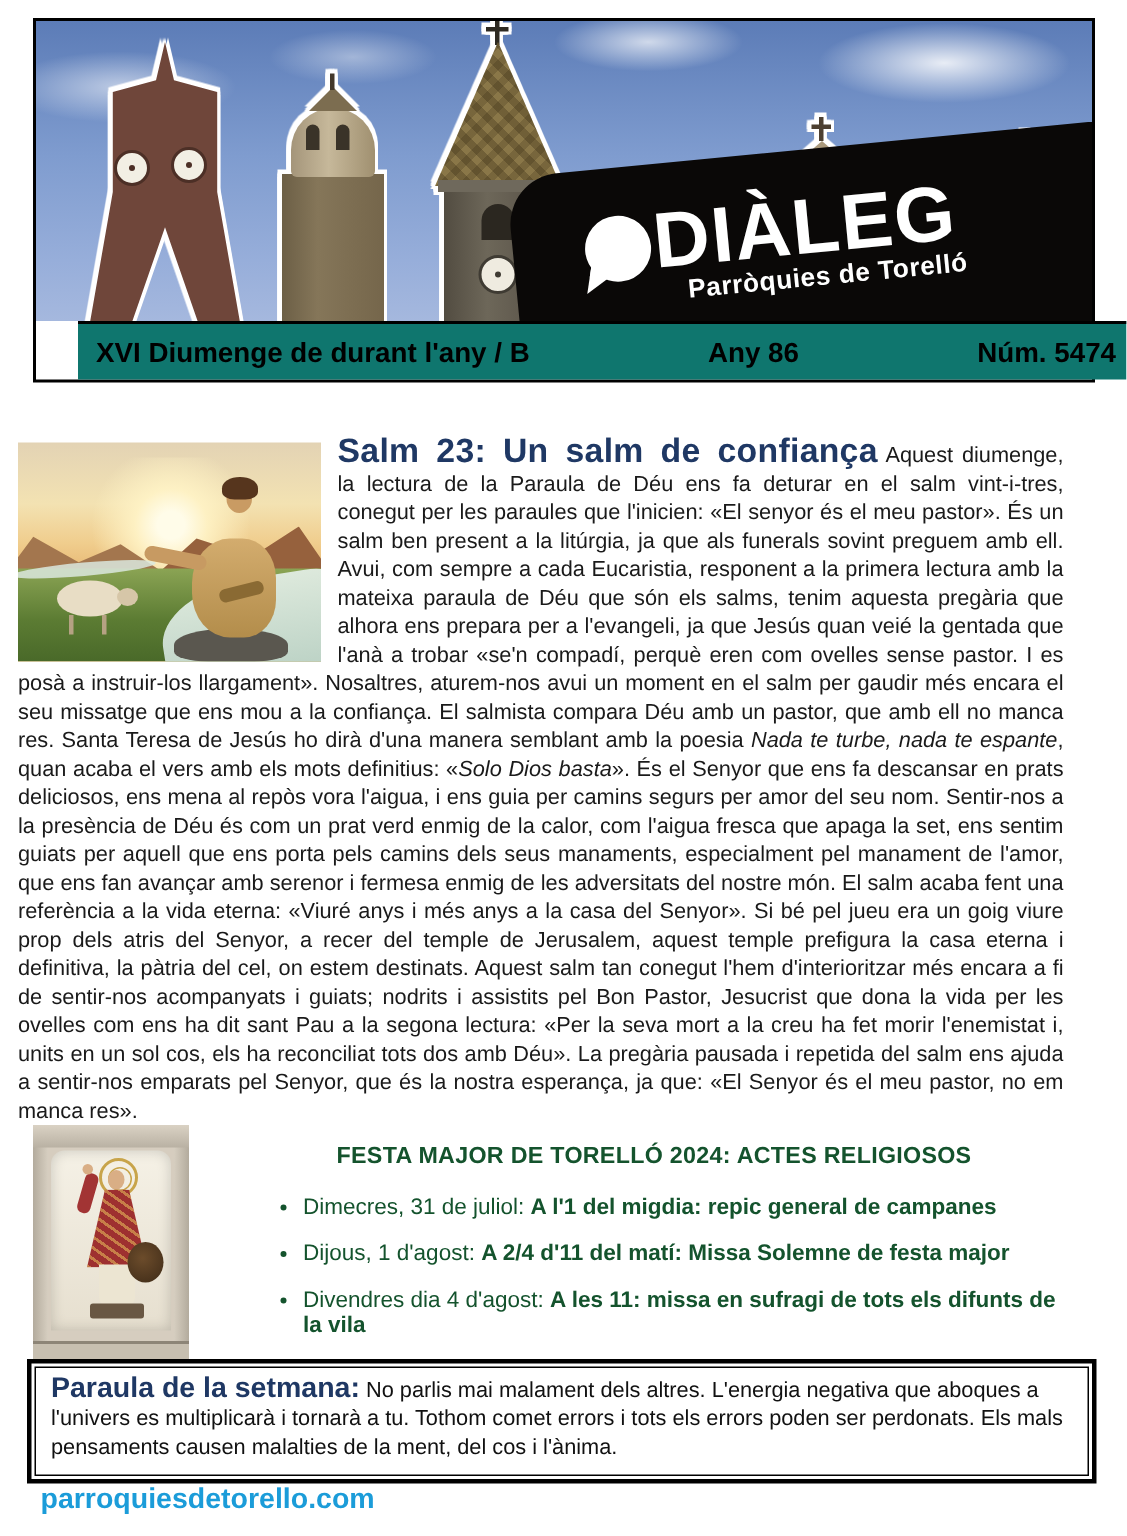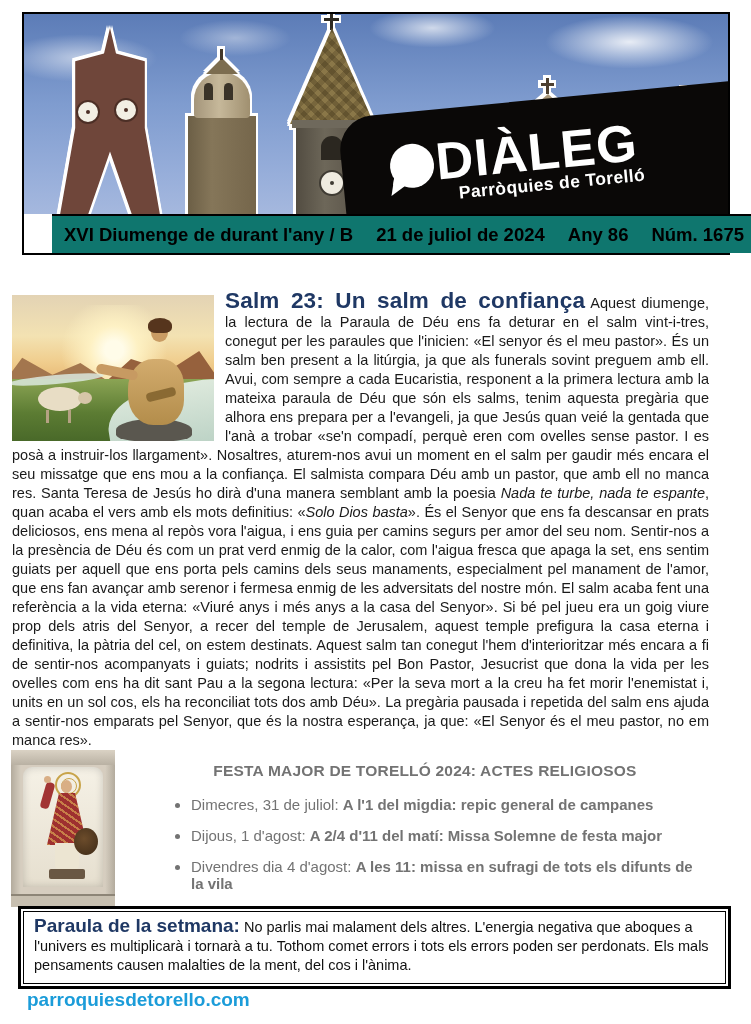--- a/index.html
+++ b/index.html
@@ -108,21 +108,21 @@
   .j-head { right:16px; top:-8px; width:17px; height:19px; background:#c99b63; border-radius:50%; }
   .j-hair { right:12px; top:-13px; width:24px; height:15px; background:#56351d; border-radius:50% 50% 35% 35%; }
   .j-arm { left:-24px; top:36px; width:42px; height:10px; background:#c79a62; border-radius:6px; transform:rotate(11deg); }
   .j-sash { right:8px; bottom:26px; width:30px; height:9px; background:#8a6a33; border-radius:4px; transform:rotate(-14deg); }
   .lamb { left:26px; bottom:18px; width:54px; height:36px; }
   .l-body { left:0; top:0; width:44px; height:24px; background:#e8ddc5; border-radius:55%; }
   .l-head { right:0; top:5px; width:14px; height:12px; background:#d6c6a8; border-radius:50%; }
   .l-leg { width:3px; height:13px; background:#b5a283; bottom:0; }
 
   
-  .festa { position:absolute; left:11px; top:750px; width:697px; height:160px; font-size:15px; color:#737373; }
+  .festa { position:absolute; left:22px; top:750px; width:697px; height:160px; font-size:15px; color:#14532d; }
   .statue-img { float:left; width:104px; height:157px; margin:0 27px 0 0; position:relative; overflow:hidden; background:#d6cdbf; }
   .fr-l { left:0; top:0; width:10px; height:100%; background:linear-gradient(90deg,#b3ab9d,#d6cec0); }
   .fr-r { right:0; top:0; width:10px; height:100%; background:linear-gradient(270deg,#b3ab9d,#d6cec0); }
   .lintel { left:0; top:0; width:100%; height:15px; background:linear-gradient(180deg,#dad2c4,#b9b1a3); }
   .niche { left:12px; top:17px; right:12px; bottom:20px; background:linear-gradient(180deg,#f5f1e6,#e6dfcf); border-radius:9px 9px 0 0; box-shadow:inset 0 0 9px rgba(0,0,0,.18); }
   .base-strip { left:0; bottom:0; width:100%; height:13px; background:#c7bfb0; border-top:2px solid #8d8577; }
   .halo { left:44px; top:22px; width:26px; height:26px; border:2px solid #c8a44a; border-radius:50%; }
   .halo::after { content:''; position:absolute; left:4px; top:4px; width:14px; height:14px; border:1.5px solid #c8a44a; border-radius:50%; }
   .st-head { left:50px; top:30px; width:11px; height:13px; background:#d9ae85; border-radius:50%; }
   .st-arm { left:32px; top:32px; width:9px; height:27px; background:#a23434; border-radius:4px; transform:rotate(16deg); }
@@ -208,23 +208,22 @@
         <div class="logo-row">
           <span class="bubble"></span>
           <span class="logo-title">DIÀLEG</span>
         </div>
         <div class="logo-sub">Parròquies de Torelló</div>
       </div>
     </div>
 
     <div class="titlebar">
       <span>XVI Diumenge de durant l'any / B</span>
-      <span>21 de juliol de 2024</span>
       <span>Any 86</span>
-      <span>Núm. 1675</span>
+      <span>Núm. 5474</span>
     </div>
   </div>
 
   <div class="article">
     <div class="shep-img">
       <div class="shape sun"></div>
       <div class="shape mtn-l"></div>
       <div class="shape mtn-r"></div>
       <div class="shape meadow"></div>
       <div class="shape stream-far"></div>

